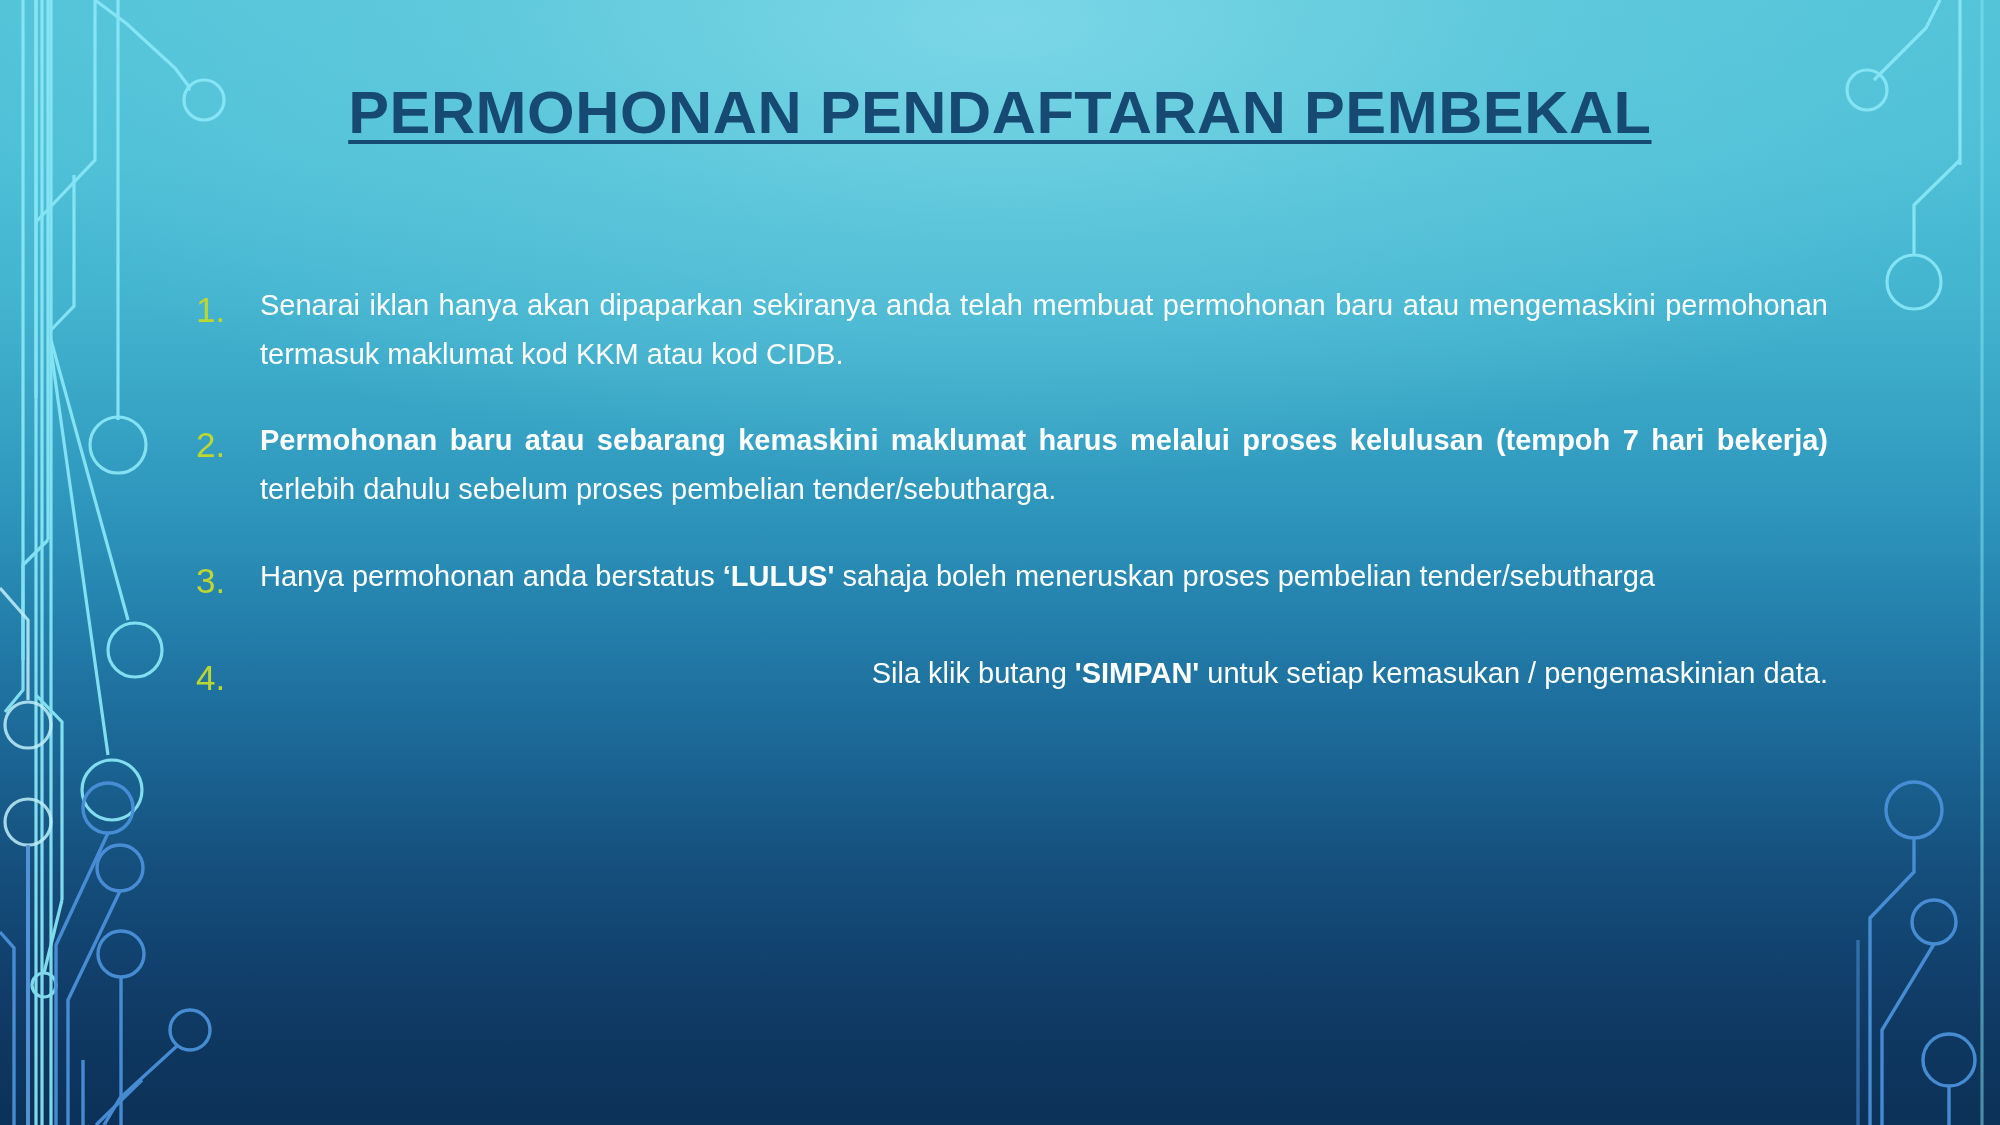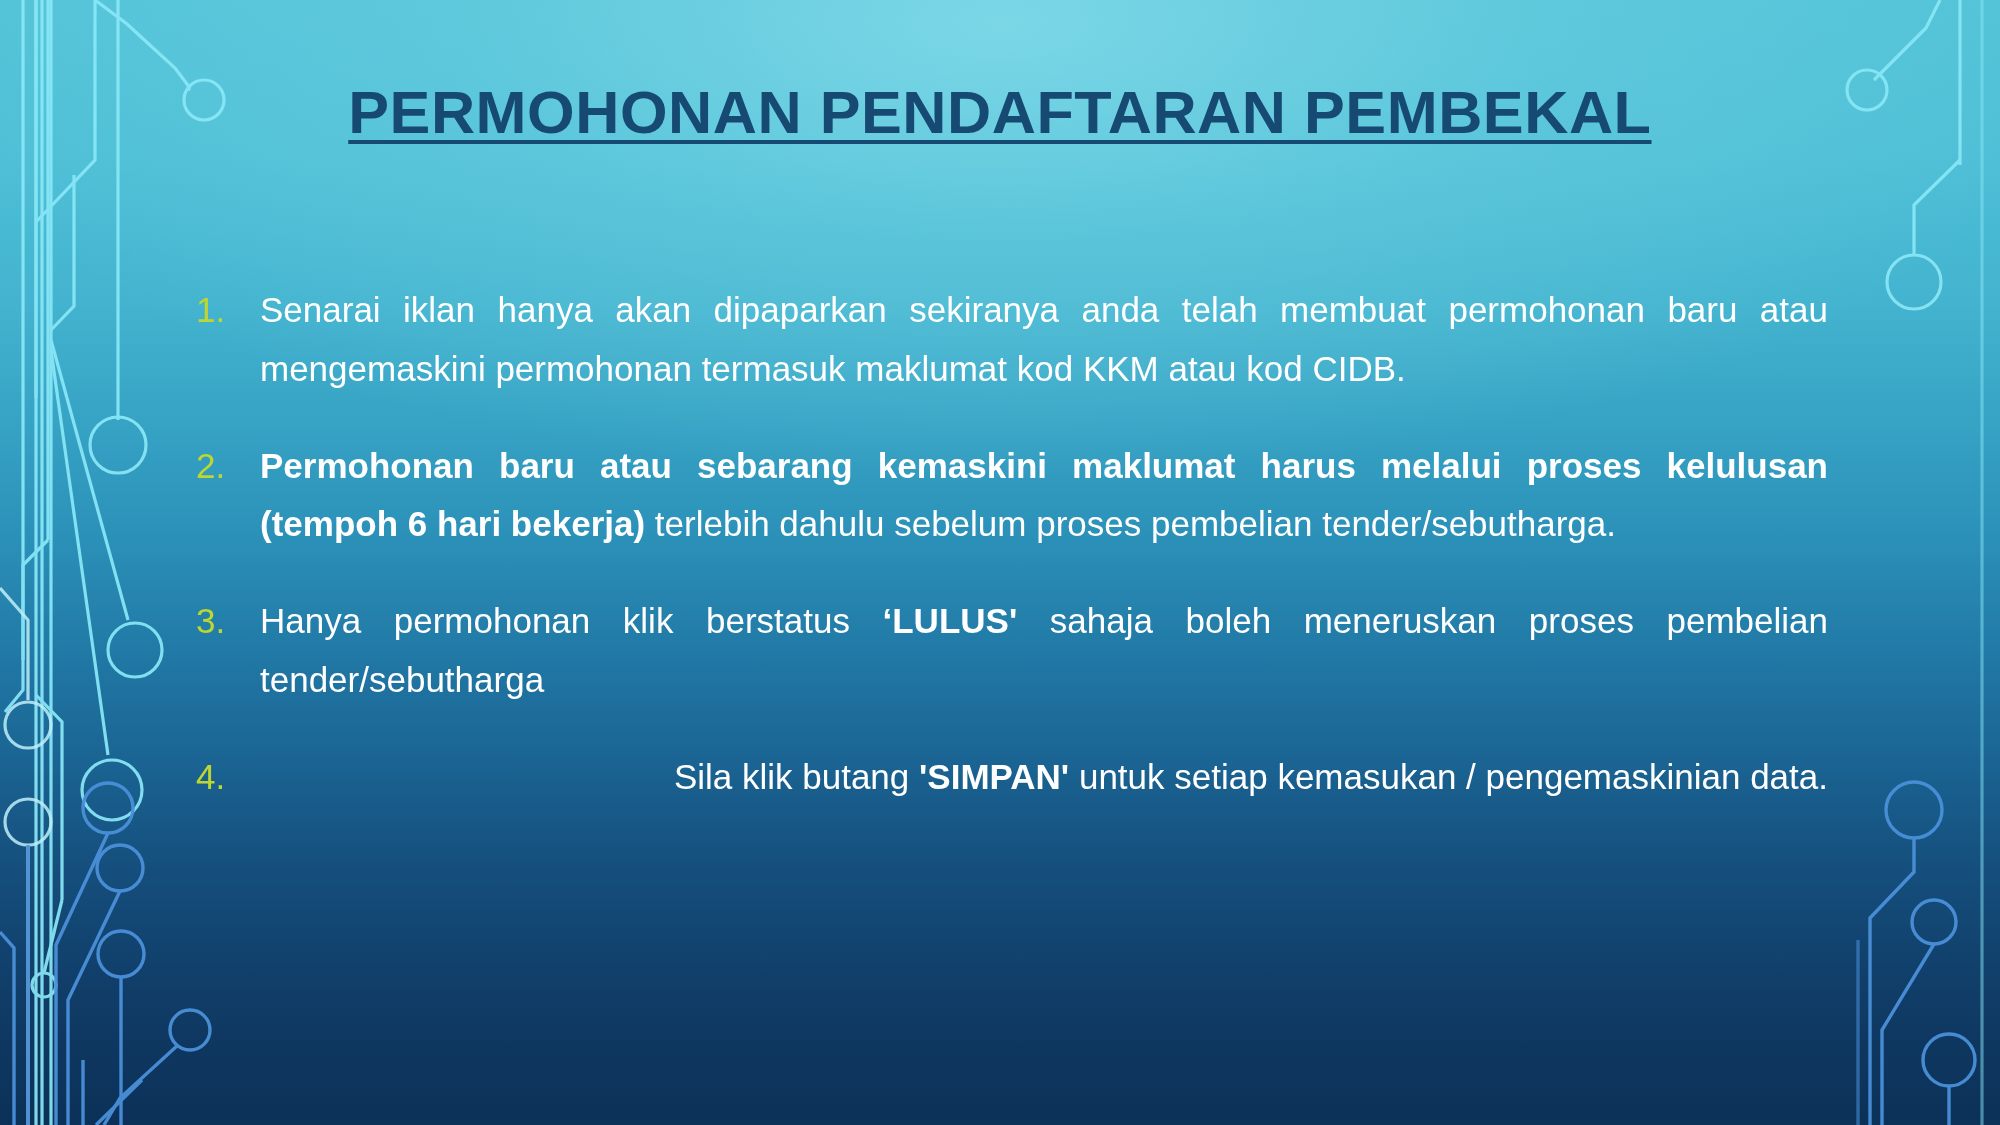--- a/index.html
+++ b/index.html
@@ -73,21 +73,21 @@
     flex:0 0 64px;
     width:64px;
     font-size:35px;
     line-height:1.68;
     color:#bed730;
     text-align:left;
     font-weight:normal;
   }
   .li-text {
     flex:1 1 auto;
-    font-size:35px;
+    font-size:29px;
     line-height:1.68;
     color:#ffffff;
     text-align:justify;
     text-justify:inter-word;
     hyphens:none;
   }
   .li-text.no-justify { text-align:right; }
   .li-text b { font-weight:bold; }
   .li-text .nb { font-weight:normal; }
 </style>
@@ -171,26 +171,26 @@
 
     <div class="li-row">
       <div class="li-num">1.</div>
       <div class="li-text">
         <span class="nb">Senarai iklan hanya akan dipaparkan sekiranya anda telah membuat permohonan baru atau mengemaskini permohonan termasuk maklumat kod KKM atau kod CIDB.</span>
       </div>
     </div>
 
     <div class="li-row">
       <div class="li-num">2.</div>
-      <div class="li-text"><b>Permohonan baru atau sebarang kemaskini maklumat harus melalui proses kelulusan (tempoh 6 hari bekerja)</b><span class="nb"> terlebih dahulu sebelum proses pembelian tender/sebutharga.</span></div>
+      <div class="li-text"><b>Permohonan baru atau sebarang kemaskini maklumat harus melalui proses kelulusan (tempoh 7 hari bekerja)</b><span class="nb"> terlebih dahulu sebelum proses pembelian tender/sebutharga.</span></div>
     </div>
 
     <div class="li-row">
       <div class="li-num">3.</div>
-      <div class="li-text"><span class="nb"> Hanya permohonan klik berstatus </span><b>‘LULUS'</b><span class="nb"> sahaja boleh meneruskan proses pembelian tender/sebutharga</span></div>
+      <div class="li-text"><span class="nb"> Hanya permohonan anda berstatus </span><b>‘LULUS'</b><span class="nb"> sahaja boleh meneruskan proses pembelian tender/sebutharga</span></div>
     </div>
 
     <div class="li-row">
       <div class="li-num">4.</div>
       <div class="li-text no-justify"><span class="nb">Sila klik butang </span><b>'SIMPAN'</b><span class="nb"> untuk setiap kemasukan / pengemaskinian data.</span></div>
     </div>
 
   </div>
 </div>
 

